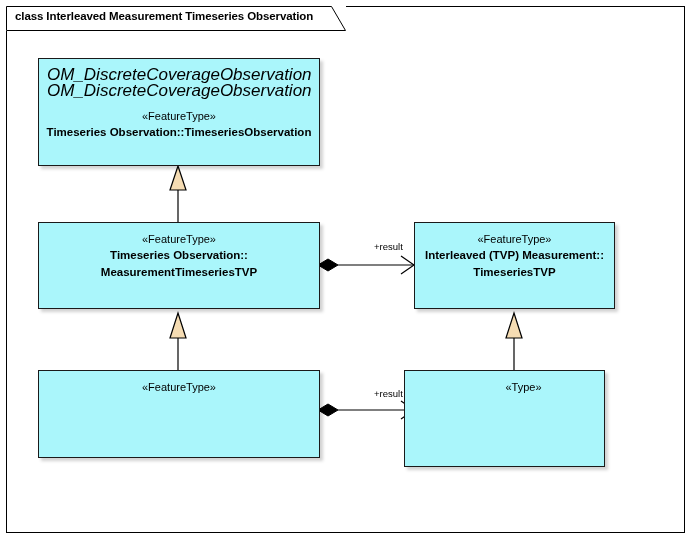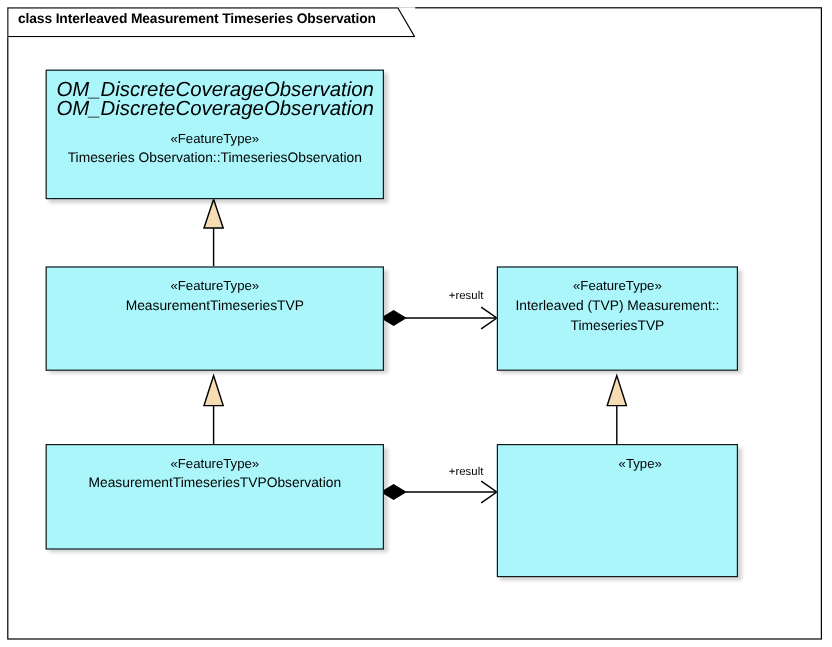--- a/index.html
+++ b/index.html
@@ -87,21 +87,21 @@
   }
   .stereotype {
     font-size: 11px;
     color: #000000;
     line-height: 16px;
     text-align: left;
     white-space: nowrap;
   }
   .class-name {
     font-size: 11.5px;
-    font-weight: normal;
+    font-weight: bold;
     color: #000000;
     line-height: 17px;
     text-align: center;
     white-space: nowrap;
   }
   .spacer-gap { height: 9px; }
 
   
   #connectors {
     position: absolute;
@@ -175,36 +175,36 @@
     <div class="inherited-line">OM_DiscreteCoverageObservation</div>
     <div class="spacer-gap"></div>
     <div class="stereotype">«FeatureType»</div>
     <div class="class-name">Timeseries Observation::TimeseriesObservation</div>
   </div>
 </div>
 
 <div class="class-box" style="left:38px; top:222px; width:282px; height:87px;">
   <div class="cb-inner">
     <div class="stereotype">«FeatureType»</div>
+    <div class="class-name">Timeseries Observation::</div>
     <div class="class-name">MeasurementTimeseriesTVP</div>
   </div>
 </div>
 
 <div class="class-box" style="left:414px; top:222px; width:201px; height:87px;">
   <div class="cb-inner">
     <div class="stereotype">«FeatureType»</div>
     <div class="class-name">Interleaved (TVP) Measurement::</div>
     <div class="class-name">TimeseriesTVP</div>
   </div>
 </div>
 
 <div class="class-box" style="left:38px; top:370px; width:282px; height:88px;">
   <div class="cb-inner">
     <div class="stereotype">«FeatureType»</div>
-    <div class="class-name">MeasurementTimeseriesTVPObservation</div>
-  </div>
-</div>
-
-<div class="class-box" style="left:414px; top:370px; width:201px; height:111px;padding-left:38px;">
+  </div>
+</div>
+
+<div class="class-box" style="left:404px; top:370px; width:201px; height:97px;padding-left:38px;">
   <div class="cb-inner">
     <div class="stereotype">«Type»</div>
   </div>
 </div>
 
 </body></html>

